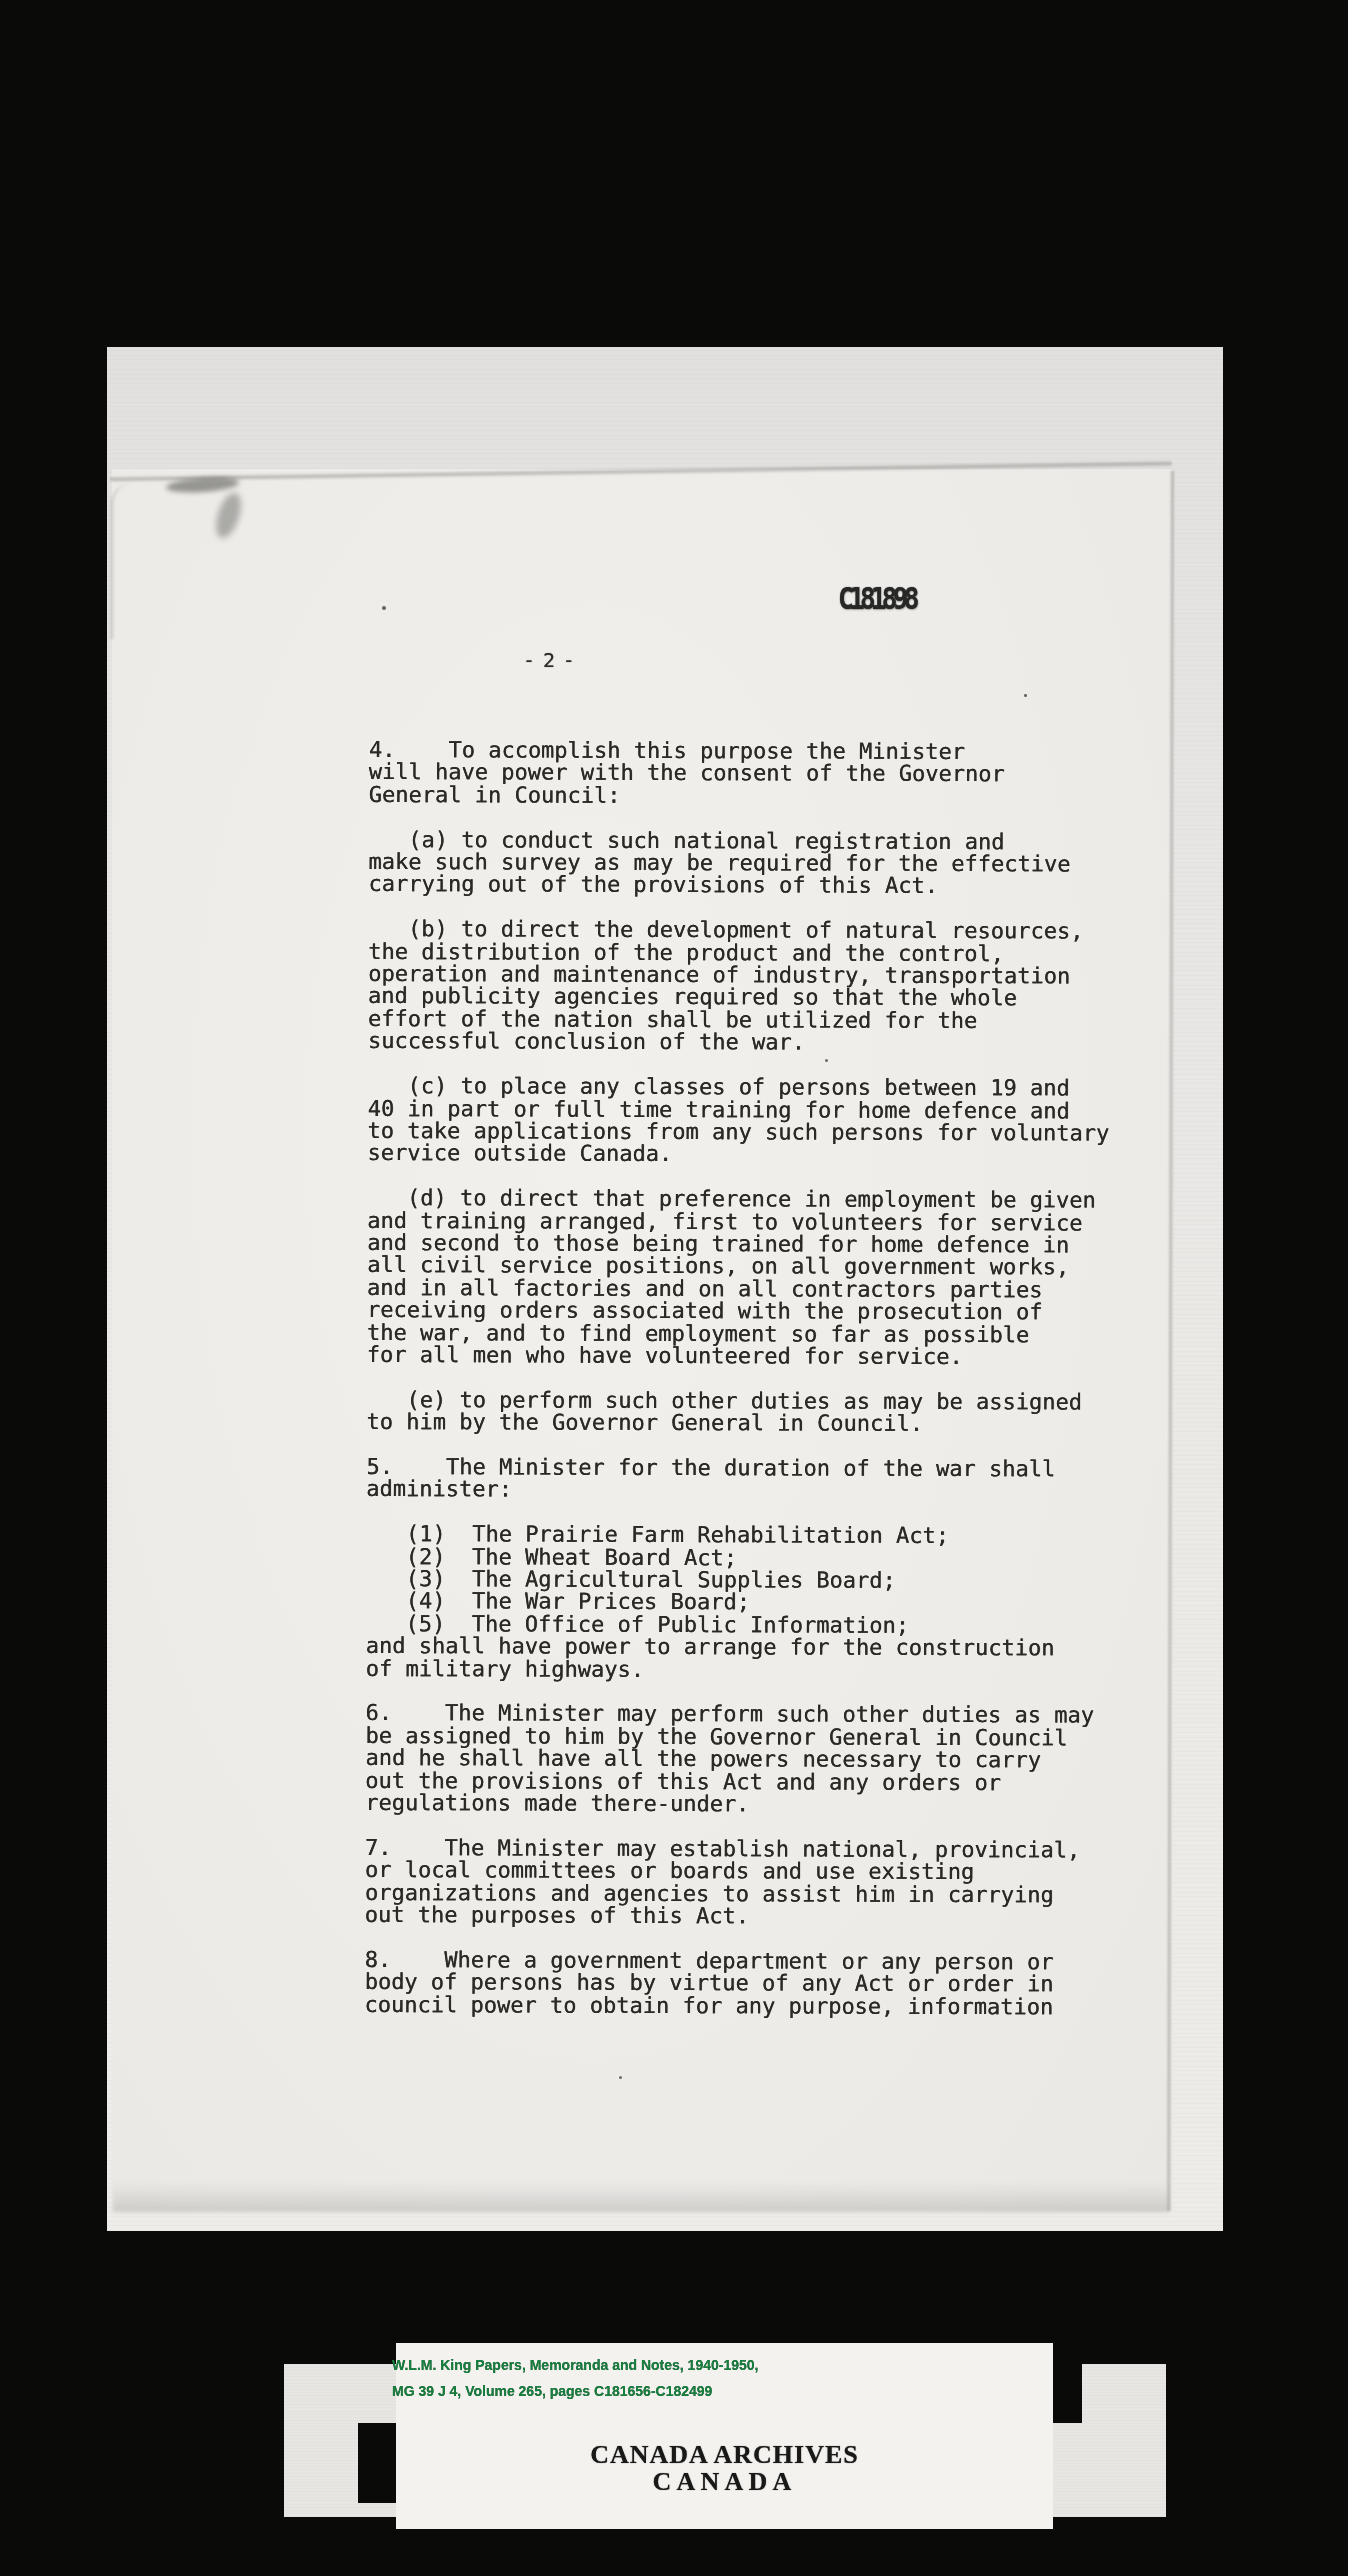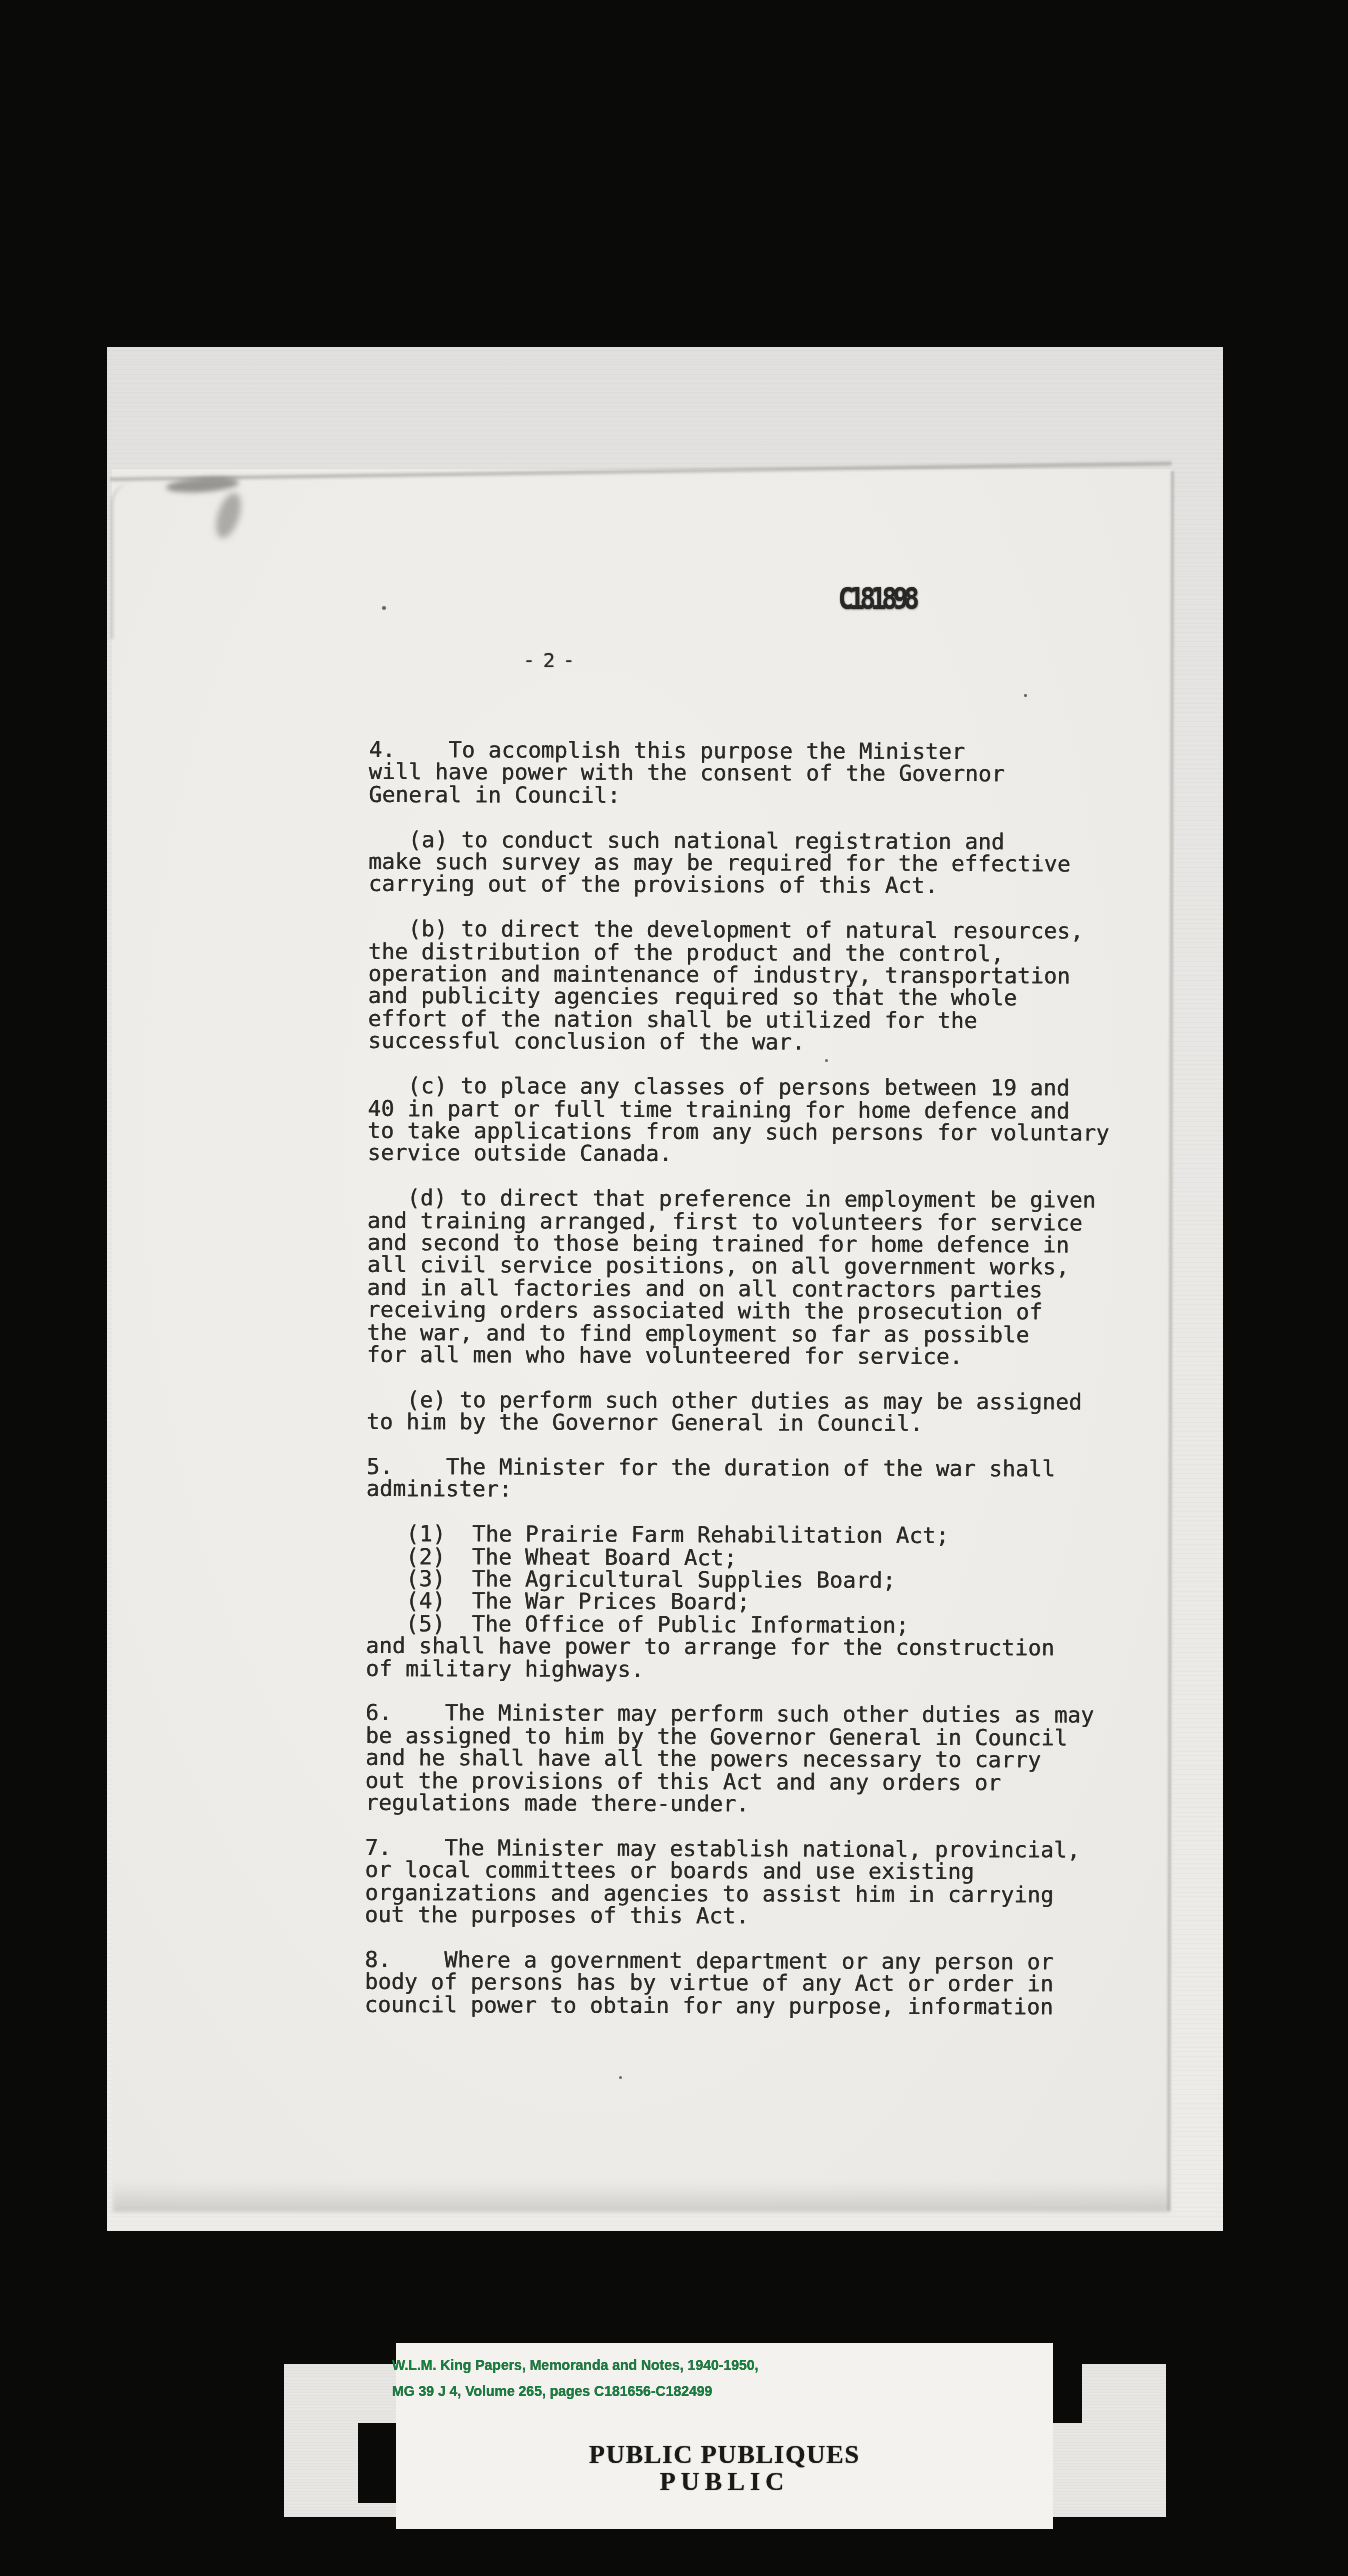--- a/index.html
+++ b/index.html
@@ -118,16 +118,16 @@
 <div class="foot-card"></div>
 <div class="notch-left"></div>
 <div class="notch-right"></div>
 
 <div class="citation">
   <div>W.L.M. King Papers, Memoranda and Notes, 1940-1950,</div>
   <div>MG 39 J 4, Volume 265, pages C181656-C182499</div>
 </div>
 
 <div class="arch-stamp">
-  <div class="arch-line1">PUBLIC PUBLIQUES</div>
-  <div class="arch-line3">PUBLIC</div>
+  <div class="arch-line1">CANADA ARCHIVES</div>
+  <div class="arch-line3">CANADA</div>
 </div>
 
 
 </body></html>

